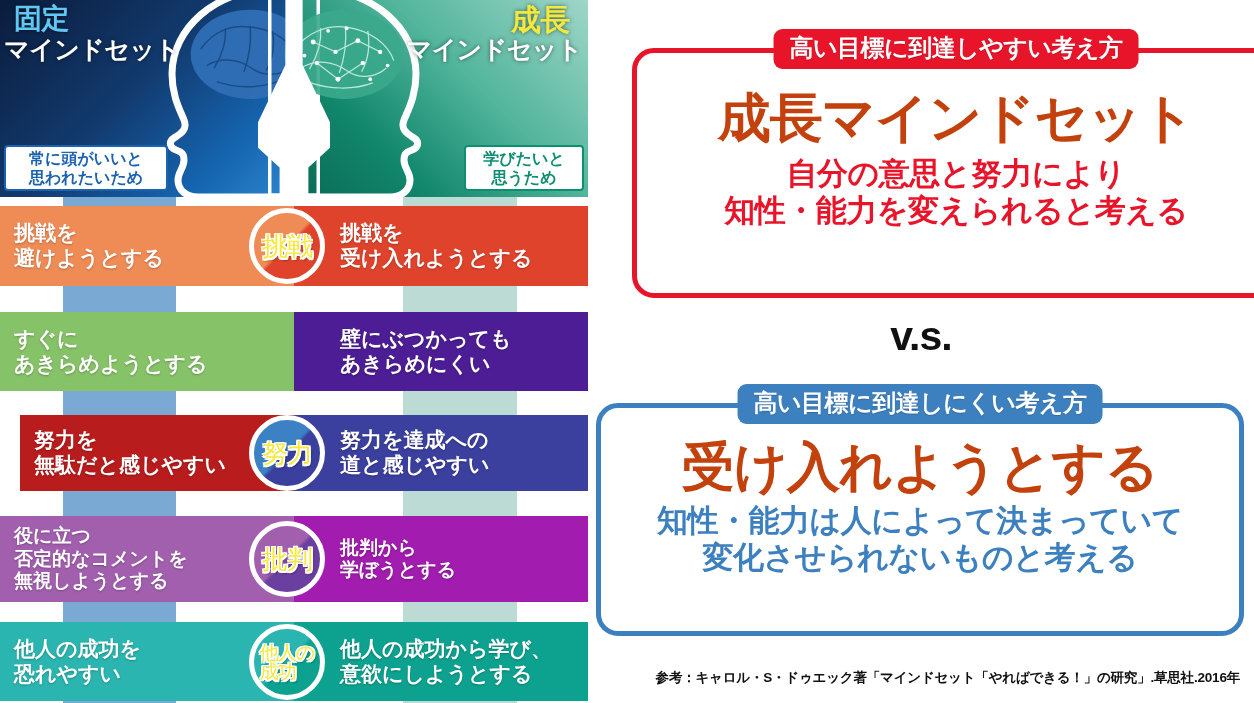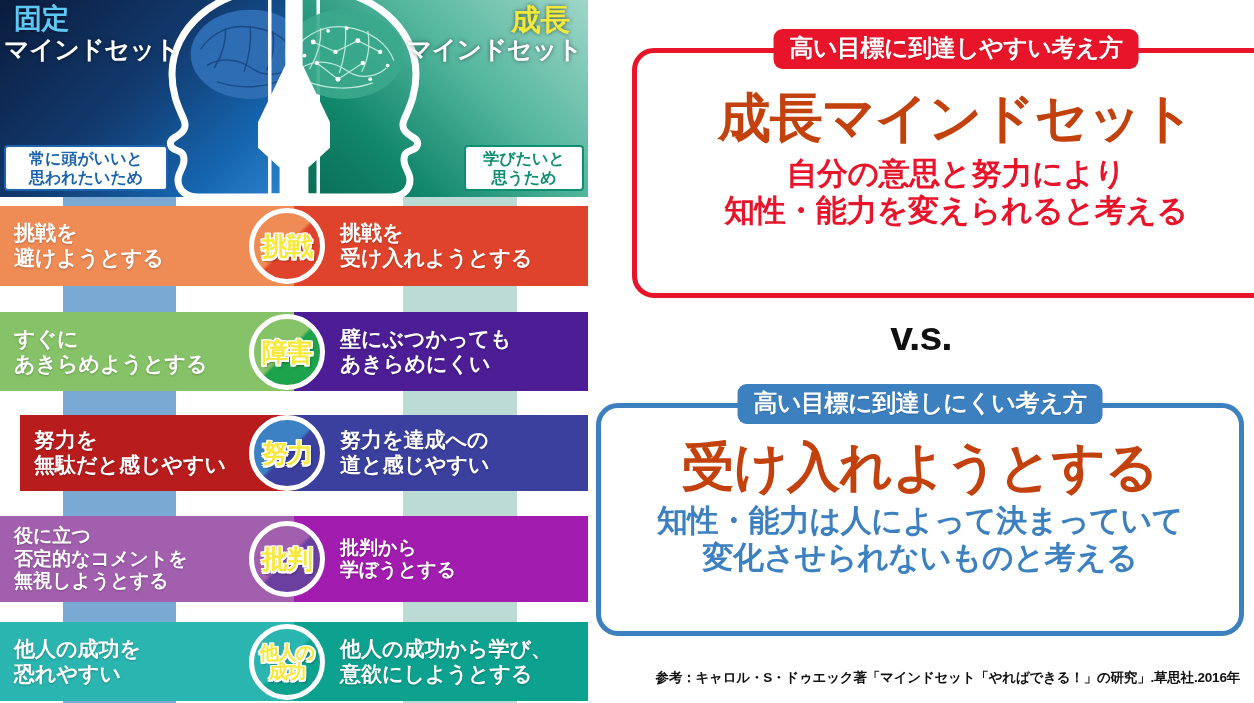--- a/index.html
+++ b/index.html
@@ -79,21 +79,21 @@
 
   
   .badge{
     position:absolute;left:249px;top:50%;transform:translateY(-50%);
     width:76px;height:76px;border-radius:50%;
     border:5px solid #ffffff;box-sizing:border-box;
     display:flex;align-items:center;justify-content:center;
     z-index:5;
   }
   .badge .badge-label{
-    color:#f7e839;font-weight:bold;text-align:center;line-height:1.0;
+    color:#f7e839;font-weight:normal;line-height:1.0;
     text-shadow:
       -1.5px 0 #ffffff, 1.5px 0 #ffffff, 0 -1.5px #ffffff, 0 1.5px #ffffff,
       -1.5px -1.5px #ffffff, 1.5px -1.5px #ffffff, -1.5px 1.5px #ffffff, 1.5px 1.5px #ffffff,
       2px 3px 2px rgba(0,0,0,.35);
     letter-spacing:-1px;
   }
   
   .connector{
     position:absolute;left:275px;width:24px;background:#ffffff;z-index:4;
   }
@@ -230,23 +230,20 @@
         </div>
       </div>
       <div class="cmp-row" style="top: 312px; height: 79px;">
         <div class="connector" style="top: -26px; height: 26px;"></div>
         <div class="side left" style="background: rgb(134, 194, 103);">
           <div class="txt" style="font-size: 21px;">すぐに<br>あきらめようとする</div>
         </div>
         <div class="side right" style="background: #4c1d95;">
           <div class="txt" style="font-size: 21px;">壁にぶつかっても<br>あきらめにくい</div>
         </div>
-        <div class="badge" style="background: linear-gradient(135deg, rgb(134, 194, 103) 0%, rgb(134, 194, 103) 48%, rgb(29, 163, 75) 52%, rgb(29, 163, 75) 100%);">
-          <div class="badge-label" style="font-size: 26px;">障害</div>
-        </div>
       </div>
       <div class="cmp-row" style="top: 415px; height: 76px;">
         <div class="connector" style="top: -24px; height: 24px;"></div>
         <div class="side left" style="background: #b91c1c; margin-left: 20px;">
           <div class="txt" style="font-size: 21px;">努力を<br>無駄だと感じやすい</div>
         </div>
         <div class="side right" style="background: rgb(59, 63, 158);">
           <div class="txt" style="font-size: 21px;">努力を達成への<br>道と感じやすい</div>
         </div>
         <div class="badge" style="background: linear-gradient(135deg, rgb(59, 129, 196) 0%, rgb(59, 129, 196) 48%, rgb(59, 63, 158) 52%, rgb(59, 63, 158) 100%);">

